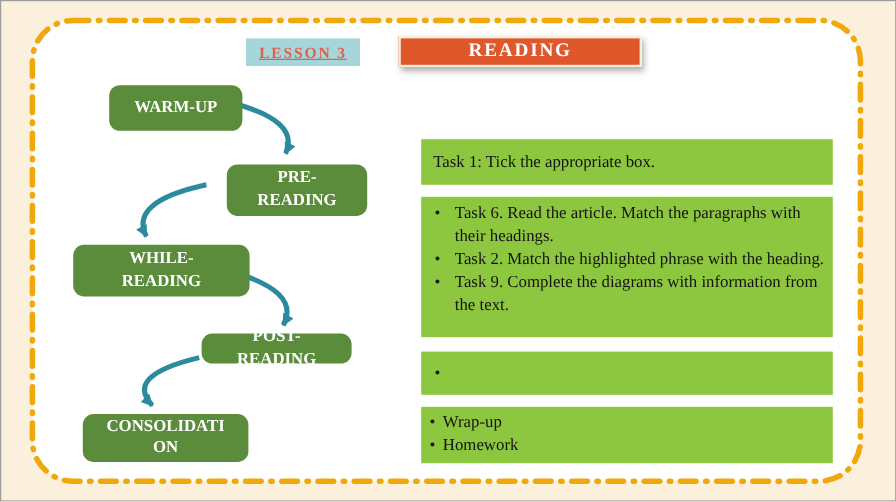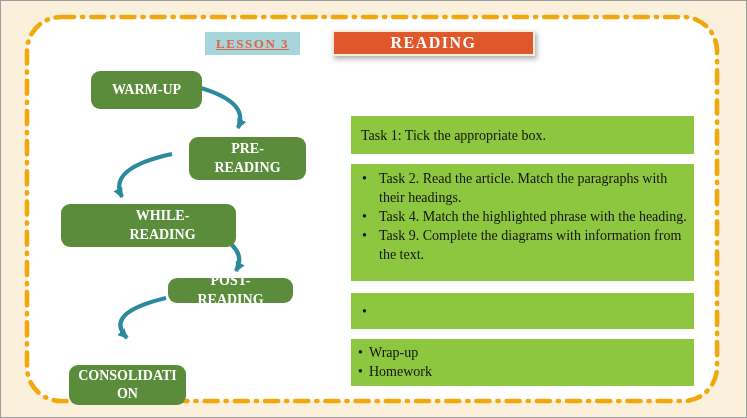--- a/index.html
+++ b/index.html
@@ -37,23 +37,23 @@
     background:#5A8C3B;color:#ffffff;
     border-radius:9px;
     display:flex;align-items:center;justify-content:center;
     text-align:center;
     font-size:14px;font-weight:bold;
     line-height:1.3;
     white-space:pre-line;
   }
   .n1{left:76px;top:70px;width:111px;height:38px;margin-left:14px;}
   .n2{left:173px;top:136px;width:117px;height:43px;margin-left:15px;}
-  .n3{left:60px;top:203px;width:147px;height:43px;padding-left:28px;}
+  .n3{left:60px;top:203px;width:147px;height:43px;}
   .n4{left:167px;top:277px;width:125px;height:25px;}
-  .n5{left:68px;top:344px;width:117px;height:40px;margin-top:20px;}
+  .n5{left:68px;top:344px;width:138px;height:40px;}
 
   
   .cbox{
     position:absolute;left:350px;width:343px;
     background:#8DC63F;color:#141414;
     font-size:14px;line-height:19px;
     box-sizing:border-box;
   }
   .cb1{top:70px;height:31px;display:flex;align-items:center;padding-left:10px;}
   .cb2{top:115px;height:38px;display:flex;align-items:center;padding-left:10px;}
@@ -102,25 +102,25 @@
 ON</div>
 
 
   <div class="cbox cb2">
     <span class="txt">Task 1: Tick the appropriate box.</span>
   </div>
 
   <div class="cbox cb3">
     <div class="li">
       <span class="blt">•</span>
-      <span class="txt">Task 2. Read the article. Match the paragraphs with their headings.</span>
+      <span class="txt">Task 6. Read the article. Match the paragraphs with their headings.</span>
     </div>
     <div class="li">
       <span class="blt">•</span>
-      <span class="txt">Task 4. Match the highlighted phrase with the heading.</span>
+      <span class="txt">Task 2. Match the highlighted phrase with the heading.</span>
     </div>
     <div class="li">
       <span class="blt">•</span>
       <span class="txt">Task 9. Complete the diagrams with information from the text.</span>
     </div>
   </div>
 
   <div class="cbox cb4">
     <span class="blt">•</span>
   </div>

